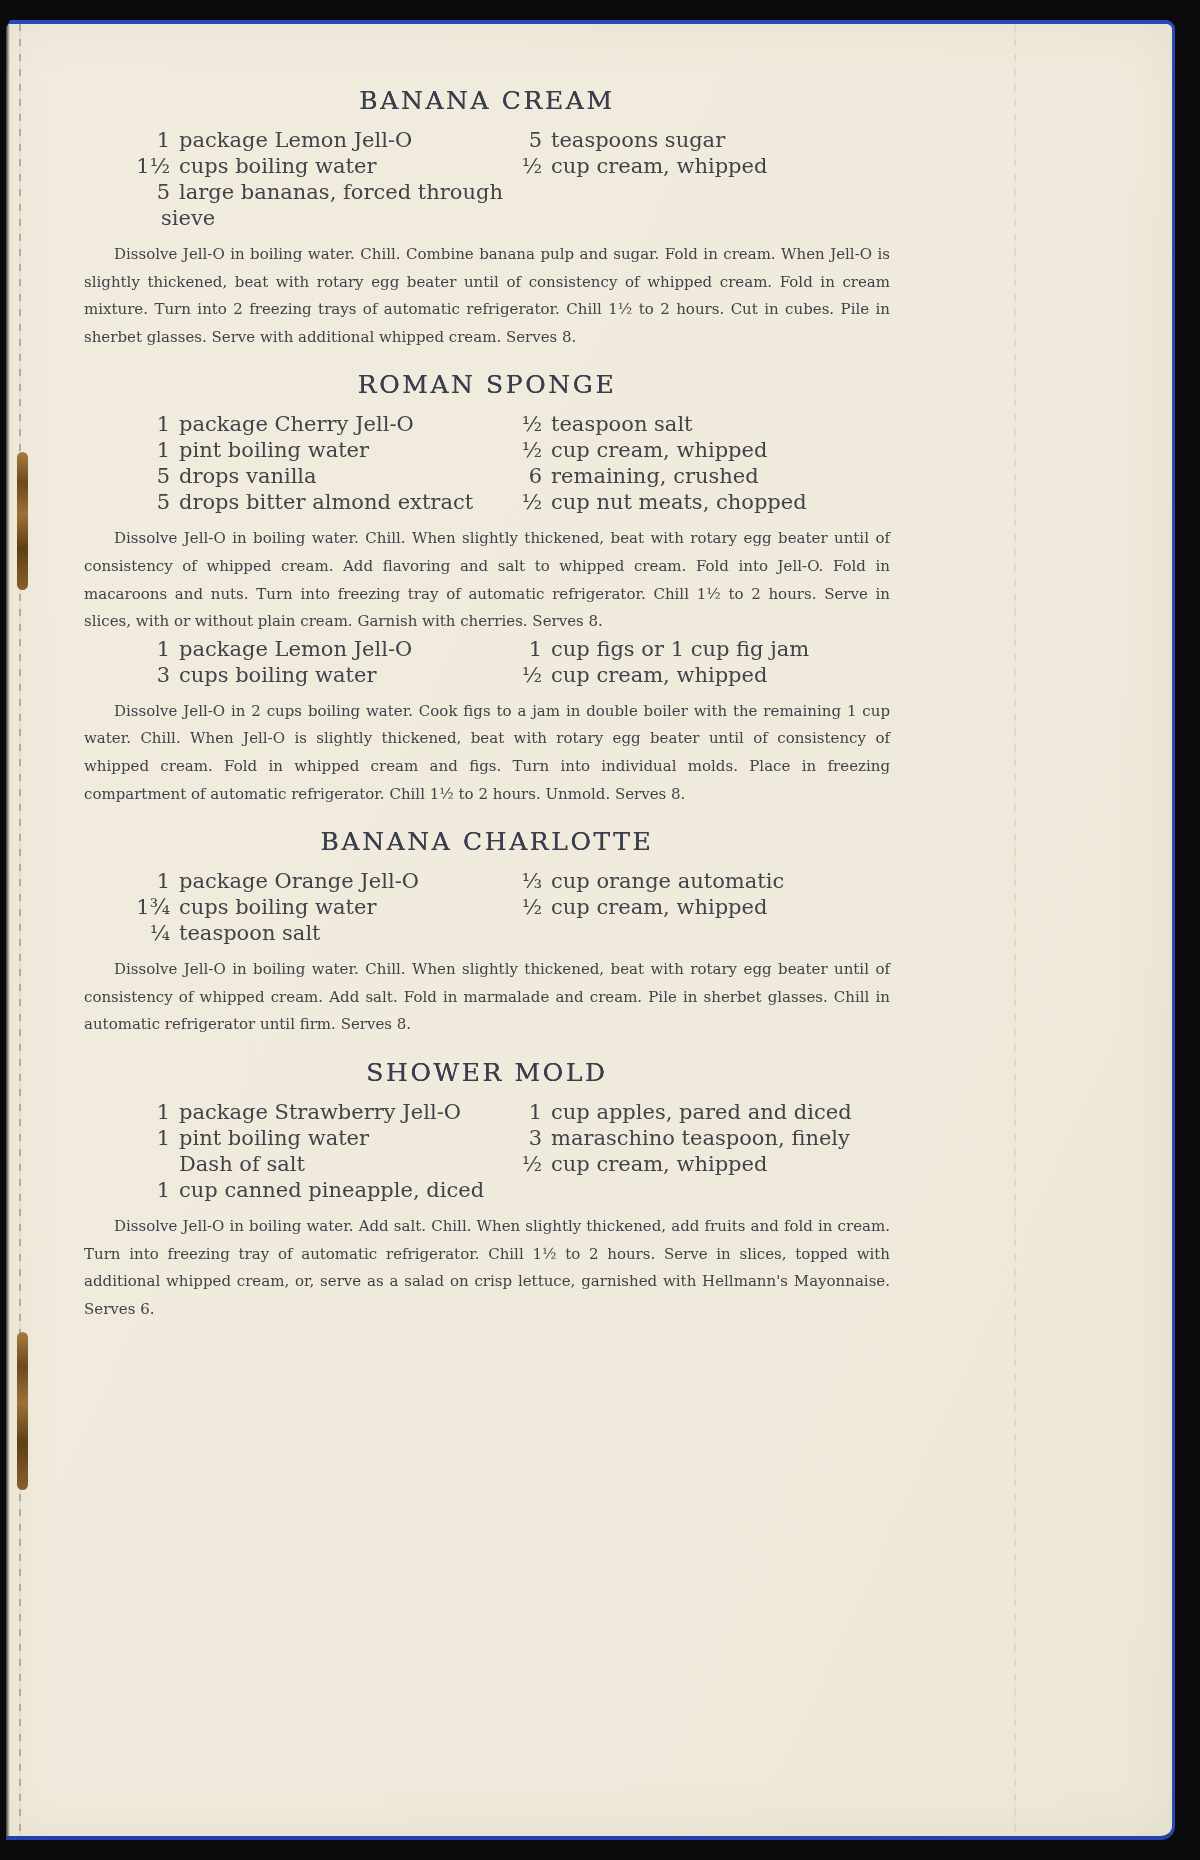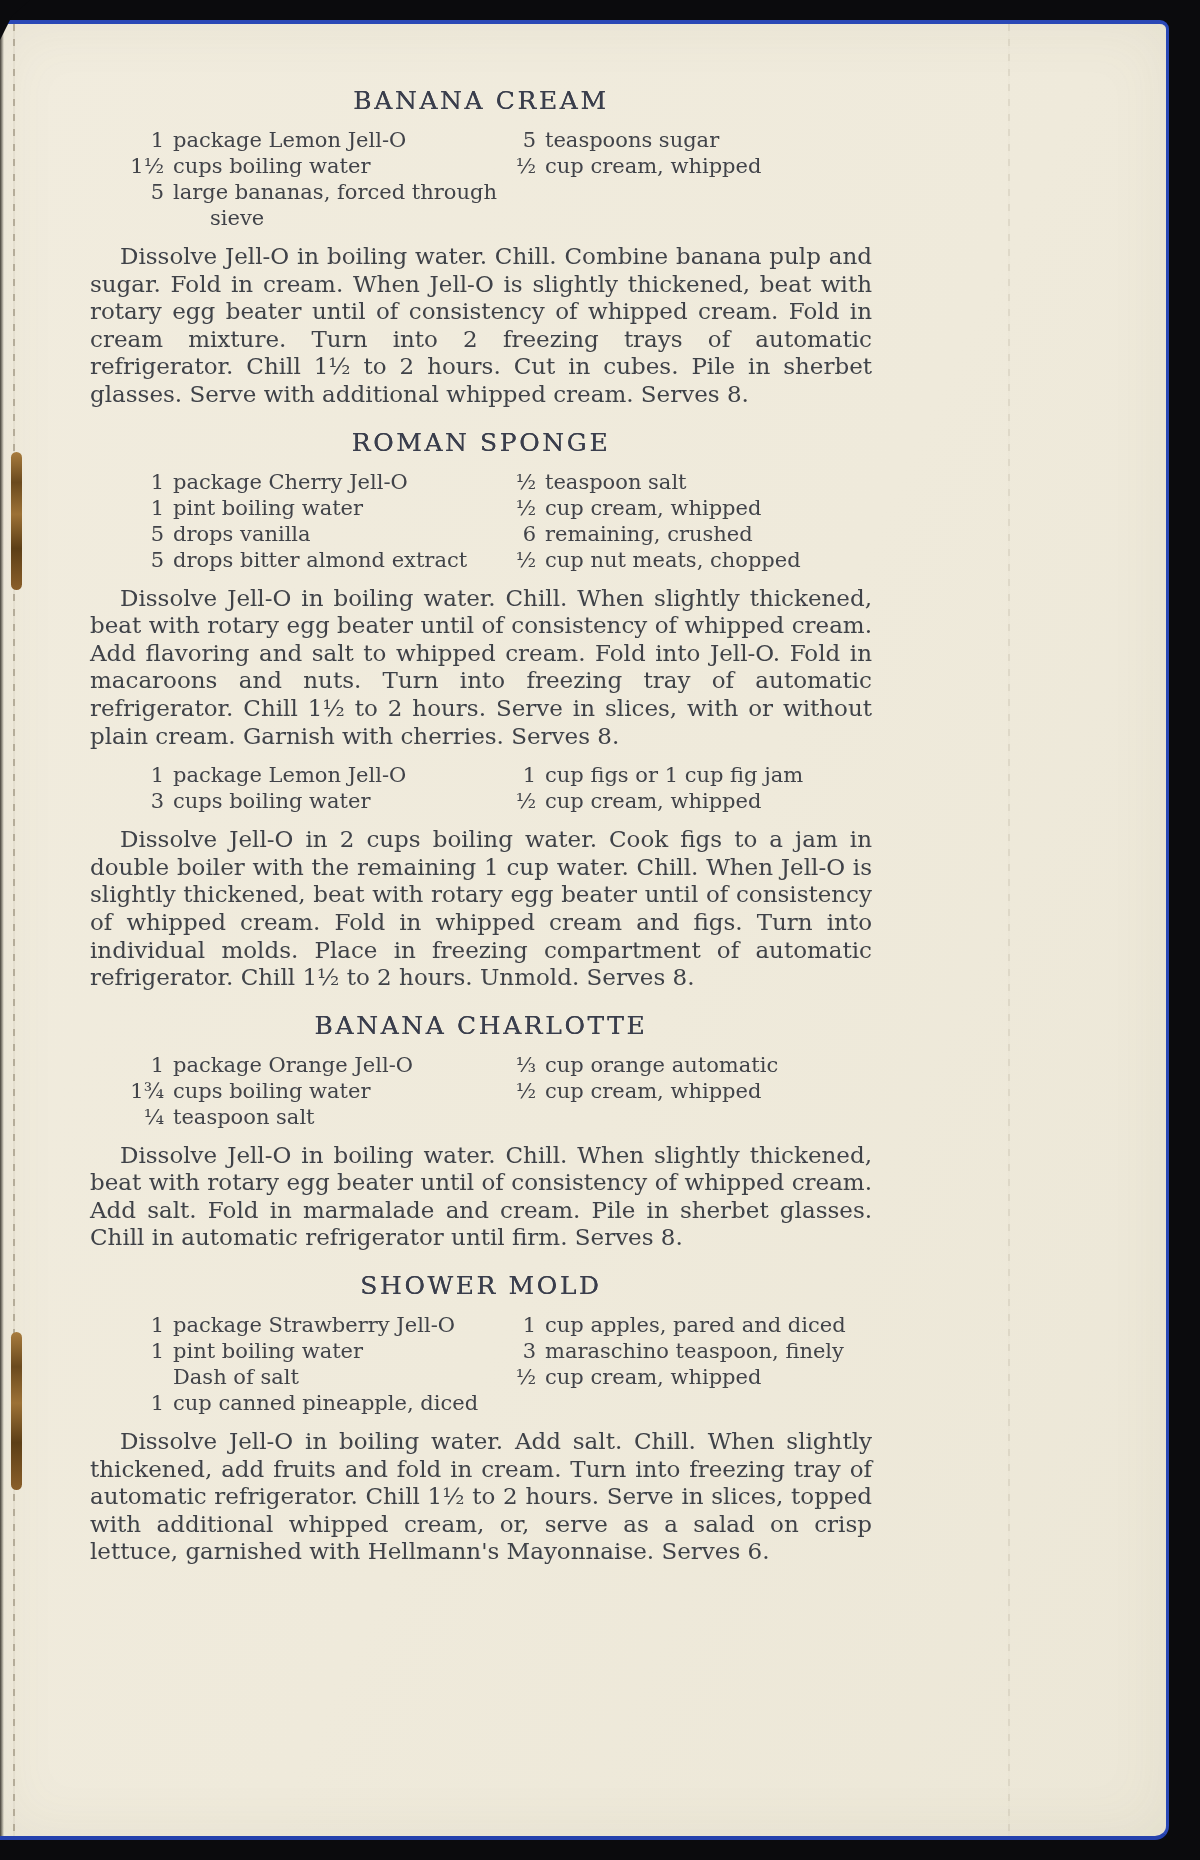--- a/index.html
+++ b/index.html
@@ -2,21 +2,21 @@
 <html><head>
 <meta charset="utf-8">
 <style>
   html,body{margin:0;padding:0;}
   body{
     width:1200px;height:1860px;position:relative;overflow:hidden;
     background:#0b0b0d;
     font-family:"DejaVu Serif","Liberation Serif",serif;
   }
   .page{
-    position:absolute;left:0;top:20px;width:1166px;height:1812px;
+    position:absolute;left:6px;top:20px;width:1166px;height:1812px;
     background:linear-gradient(115deg,#f1ecde 0%,#efeadb 55%,#ece7d7 100%);
     border-top:4px solid #2a48b6;
     border-right:3px solid #2a48b6;
     border-bottom:4px solid #2441ad;
     border-radius:0 9px 14px 0;
     box-shadow:inset 0 0 60px rgba(120,110,80,.08);
   }
   .page::before{ 
     content:"";position:absolute;left:0;top:0;bottom:0;width:4px;
     background:linear-gradient(90deg,rgba(25,22,16,.8),rgba(25,22,16,0));
@@ -51,23 +51,23 @@
     margin:19px 0 12px;text-align:center;
     font-size:25px;font-weight:normal;letter-spacing:2.6px;
     color:#3a3e4c;text-shadow:0 0 .5px #3a3e4c;
   }
   .recipe:first-child .recipe-title{margin-top:0;}
   .ingredients{display:flex;padding-left:40px;margin-bottom:10px;}
   .col-left{width:372px;flex:none;}
   .col-right{flex:1;}
   .ing-line{display:flex;font-size:21px;line-height:26px;white-space:nowrap;}
   .ing-line .q{width:46px;flex:none;text-align:right;margin-right:9px;}
-  .ing-line.cont{padding-left:37px;}
+  .ing-line.cont{padding-left:37px;flex-direction:column;}
   .recipe-body{
-    margin:12px;font-size:23px;line-height:27.6px;
+    margin:0;font-size:15px;line-height:27.6px;
     text-align:justify;text-indent:30px;color:#3f4248;
   }
 </style>
 </head>
 <body>
 
 <div class="page">
   <div class="crease left"></div>
   <div class="crease right"></div>
   <div class="stitch stitch-1">

